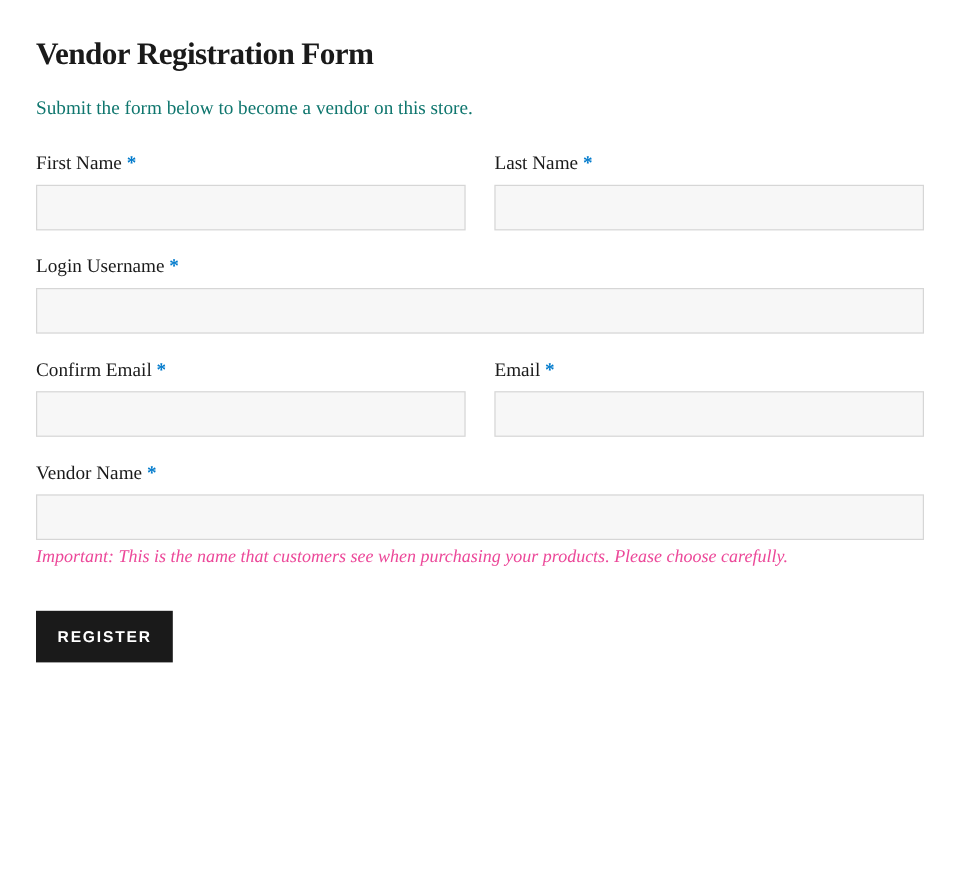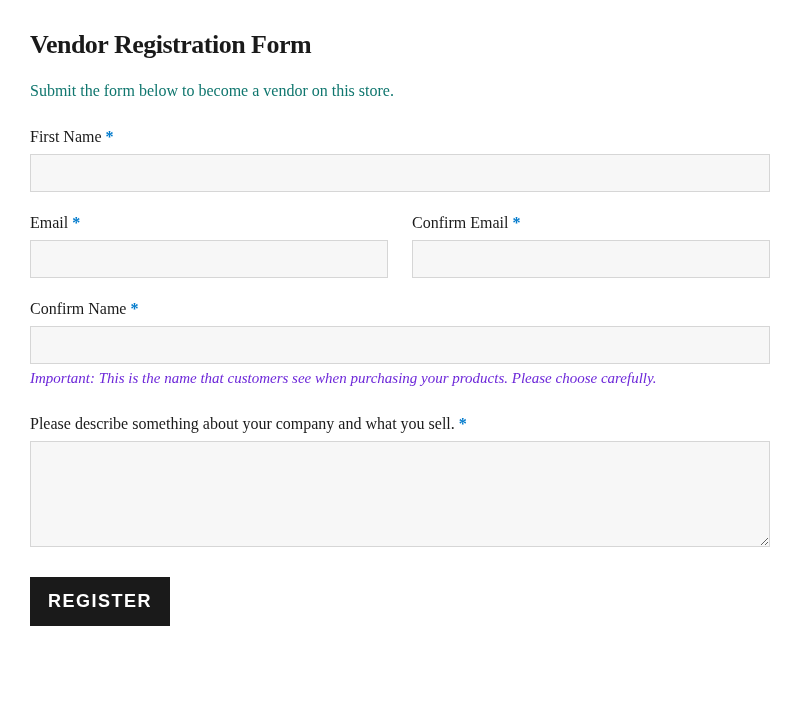--- a/index.html
+++ b/index.html
@@ -66,36 +66,36 @@
     input[type="text"],
     input[type="email"] {
       height: 38px;
     }
     textarea {
       height: 106px;
       resize: vertical;
     }
     .hint {
       font-style: italic;
-      color: #6d28d9;
+      color: #ec4899;
       font-size: 15px;
       margin-top: 6px;
       margin-bottom: 0;
     }
     .form-group-full.with-hint {
       margin-bottom: 28px;
     }
     .btn-register {
       display: inline-block;
       background: #1a1a1a;
       color: #ffffff;
       border: none;
       padding: 14px 18px;
       font-family: Arial, Helvetica, sans-serif;
-      font-size: 18px;
+      font-size: 13px;
       font-weight: 700;
       letter-spacing: 1.5px;
       text-transform: uppercase;
       cursor: pointer;
       margin-top: 8px;
     }
   </style>
 </head>
 <body>
 
@@ -104,48 +104,54 @@
 
 <form>
 
   <div class="form-row">
     <div class="form-group">
       <label>
         <span>First Name </span><span class="required">*</span>
       </label>
       <input type="text" value="" style="">
     </div>
+    <div class="form-group">
+      <label>
+        <span>Last Name </span><span class="required">*</span>
+      </label>
+      <input type="text" value="" style="">
+    </div>
   </div>
 
+  <div class="form-group-full">
+    <label>
+      <span>Login Username </span><span class="required">*</span>
+    </label>
+    <input type="text" value="" style="">
+  </div>
 
   <div class="form-row">
     <div class="form-group">
       <label>
-        <span>Email </span><span class="required">*</span>
+        <span>Confirm Email </span><span class="required">*</span>
       </label>
       <input type="email" value="" style="">
     </div>
     <div class="form-group">
       <label>
-        <span>Confirm Email </span><span class="required">*</span>
+        <span>Email </span><span class="required">*</span>
       </label>
       <input type="email" value="" style="">
     </div>
   </div>
 
   <div class="form-group-full with-hint">
     <label>
-      <span>Confirm Name </span><span class="required">*</span>
+      <span>Vendor Name </span><span class="required">*</span>
     </label>
     <input type="text" value="" style="">
     <p class="hint">Important: This is the name that customers see when purchasing your products. Please choose carefully.</p>
   </div>
 
-  <div class="form-group-full">
-    <label>
-      <span>Please describe something about your company and what you sell. </span><span class="required">*</span>
-    </label>
-    <textarea style=""></textarea>
-  </div>
 
   <button type="submit" class="btn-register">REGISTER</button>
 
 </form>
 
 </body></html>

